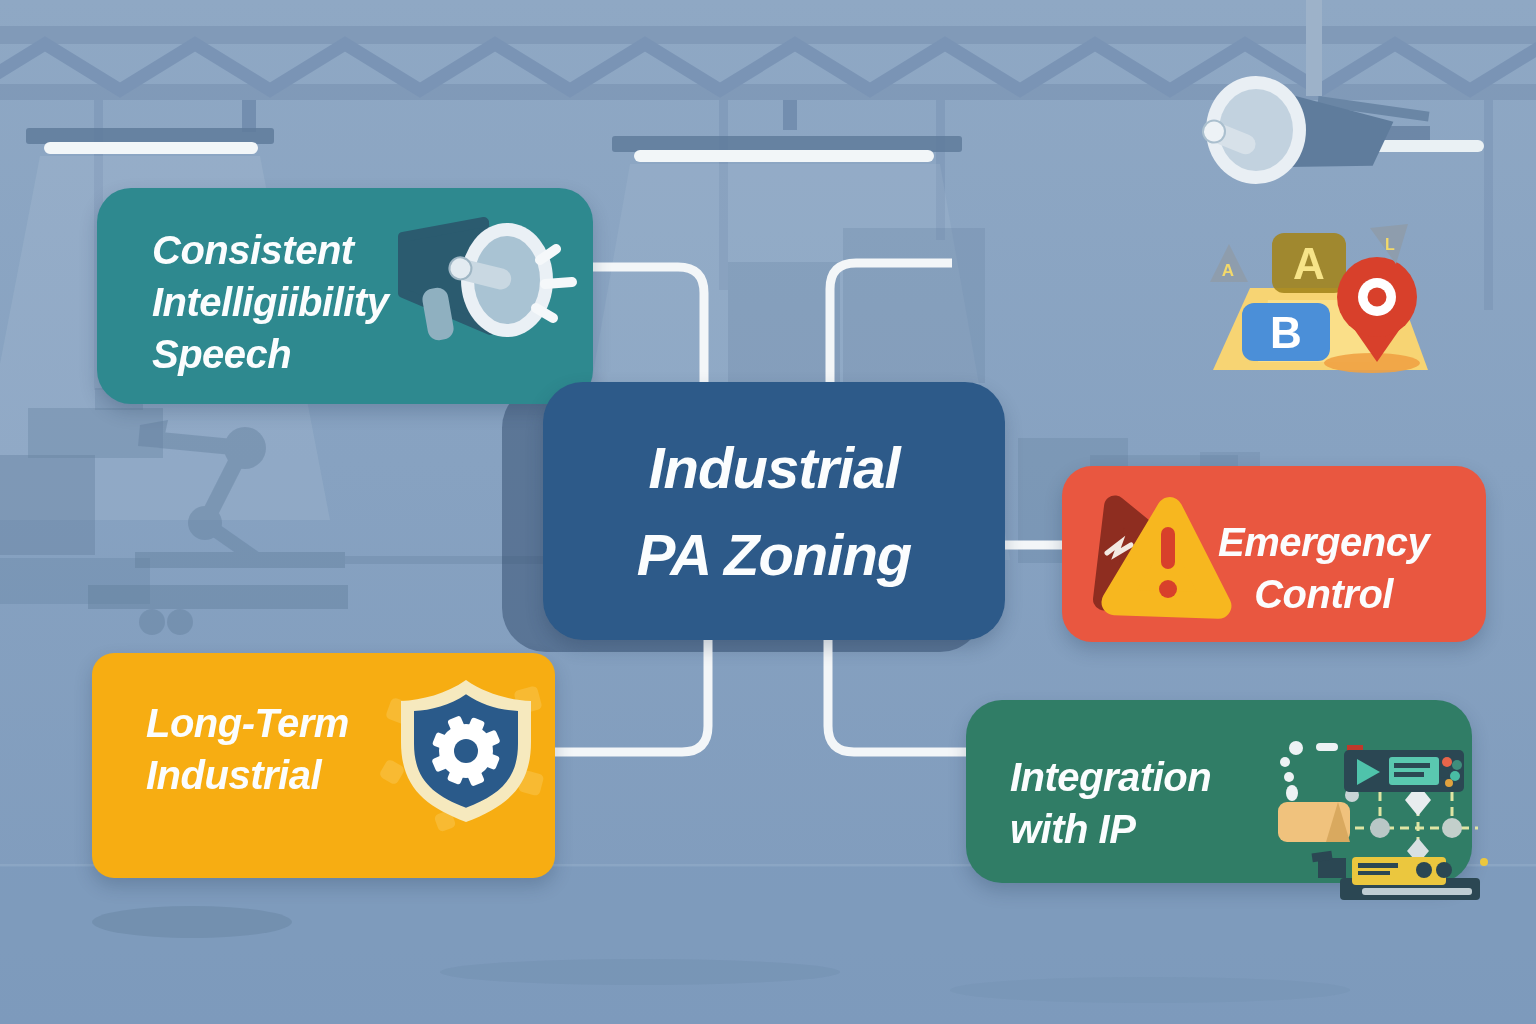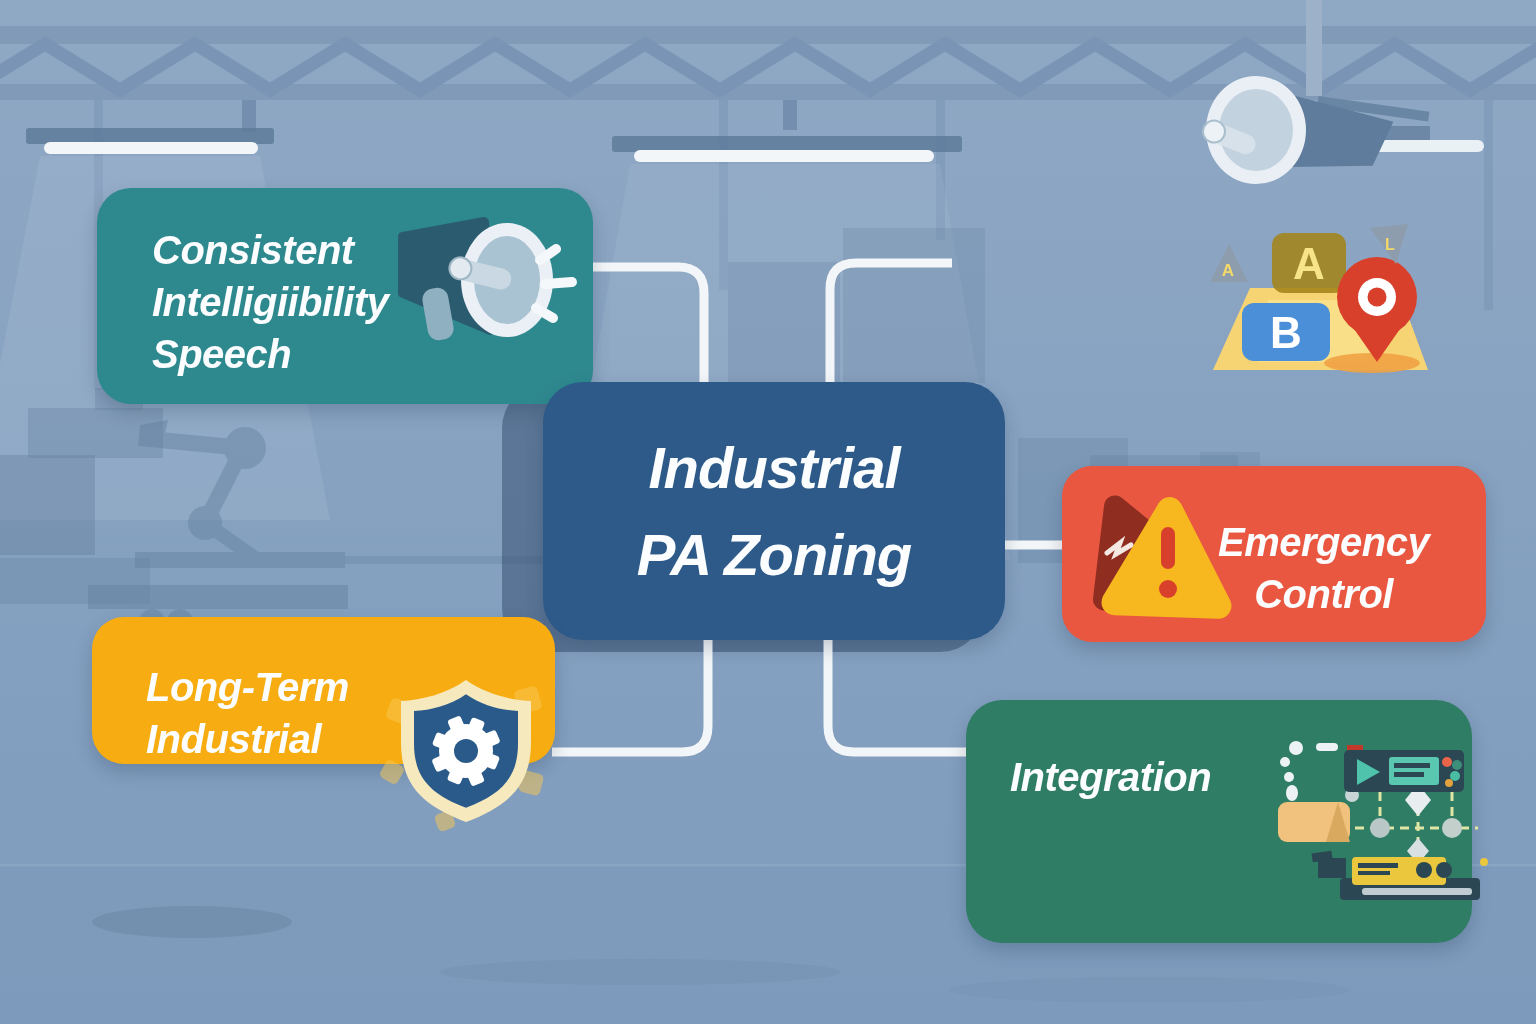--- a/index.html
+++ b/index.html
@@ -10,22 +10,22 @@
   .node{position:absolute;box-sizing:border-box;box-shadow:0 8px 18px rgba(25,45,75,.22);font-style:italic;}
   .node .txt{position:absolute;color:#fbfdfe;font-weight:700;letter-spacing:-.5px;}
   .node .line{display:block;}
   .feature .txt{font-size:40px;line-height:52px;}
   #center-node{left:543px;top:382px;width:462px;height:258px;border-radius:40px;background:#2d5a89;
     display:flex;flex-direction:column;align-items:center;justify-content:center;}
   #center-node .ctxt{color:#fbfdfe;font-weight:700;font-size:58px;line-height:87px;letter-spacing:-1px;text-align:center;}
   #node-speech{left:97px;top:188px;width:496px;height:216px;border-radius:34px;background:#2e898f;}
   #node-zoning{left:950px;top:187px;width:485px;height:218px;border-radius:34px;background:#f7ad12;}
   #node-emergency{left:1062px;top:466px;width:424px;height:176px;border-radius:30px;background:#e95740;}
-  #node-reliability{left:92px;top:617px;width:463px;height:147px;border-radius:32px;background:#f7ad12;}
-  #node-integration{left:966px;top:700px;width:506px;height:243px;border-radius:36px;background:#307d66;}
+  #node-reliability{left:92px;top:653px;width:463px;height:225px;border-radius:22px;background:#f7ad12;}
+  #node-integration{left:966px;top:700px;width:506px;height:183px;border-radius:36px;background:#307d66;}
 </style>
 </head>
 <body>
 
 <div id="canvas">
 
   <svg class="layer" viewBox="0 0 1536 1024">
 
     <g opacity="0.8">
       <rect x="0" y="26" width="1536" height="18" fill="#7e97b6"></rect>
@@ -142,20 +142,21 @@
   <div class="node feature" id="node-reliability">
     <div class="txt" style="position:absolute;left:54px;top:44px;">
       <span class="line">Long-Term</span>
       <span class="line">Industrial</span>
     </div>
   </div>
 
   <div class="node feature" id="node-integration">
     <div class="txt" style="position:absolute;left:44px;top:51px;">
       <span class="line">Integration</span>
+      <span class="line">with IP</span>
     </div>
   </div>
 
   <svg class="layer" viewBox="0 0 1536 1024">
 
     <g>
       <polygon points="403,237 484,222 490,330 403,293" fill="#2b5b6f" stroke="#2b5b6f" stroke-width="10" stroke-linejoin="round"></polygon>
       <rect x="425" y="288" width="26" height="52" rx="11" fill="#8fb0c0" transform="rotate(-10 438 314)"></rect>
       <ellipse cx="507" cy="280" rx="46" ry="57" fill="#eaf0f5"></ellipse>
       <ellipse cx="507" cy="280" rx="33" ry="44" fill="#a9c3d3"></ellipse>

